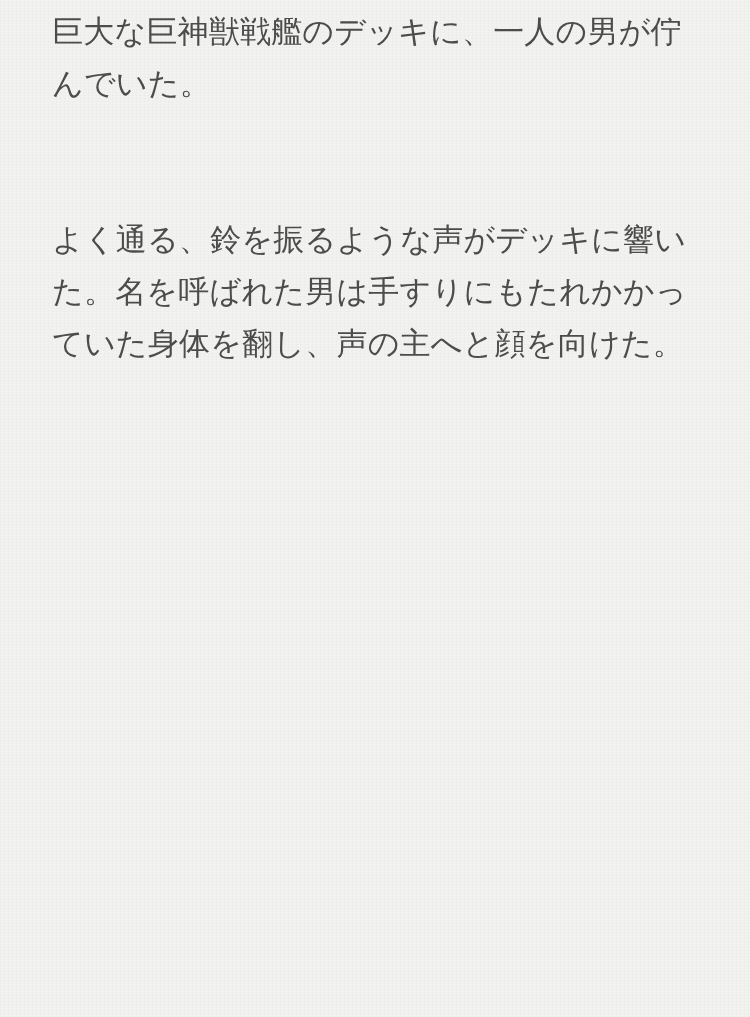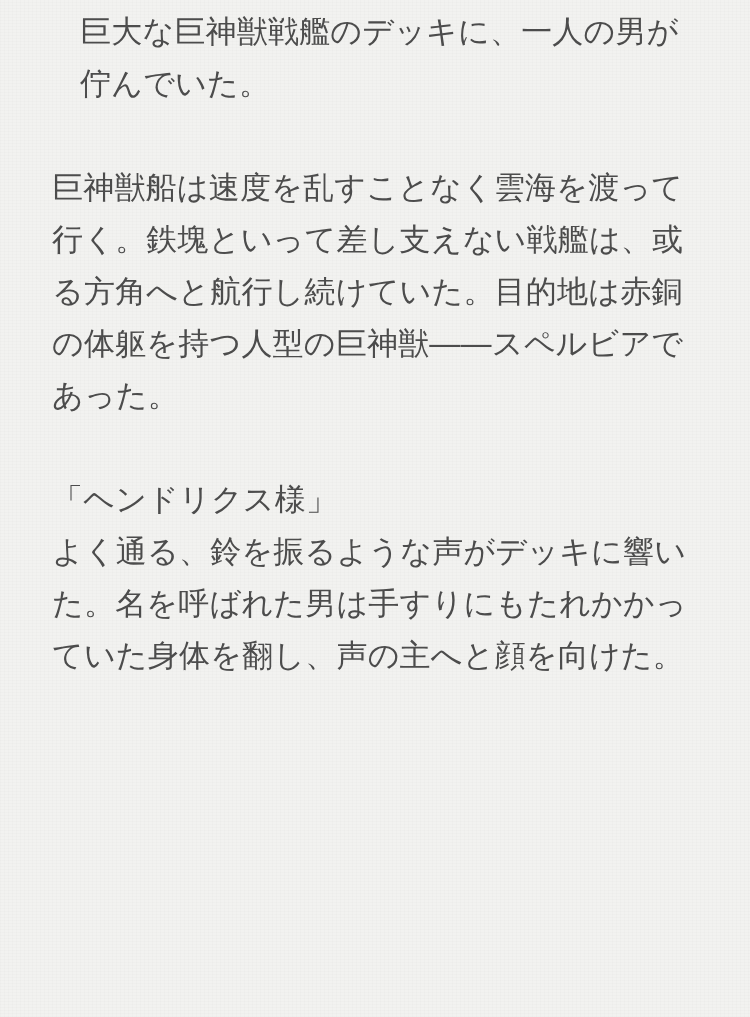--- a/index.html
+++ b/index.html
@@ -35,36 +35,33 @@
   }
   .para {
     margin: 0;
     white-space: pre-wrap;
   }
   .spacer {
     height: 52px;
   }
   .first-para {
     padding-top: 6px;
-    margin-left: 28px;
   }
 </style>
 </head>
 <body>
 
 <div class="page">
   <div class="body-text">
 
     <p class="para first-para">巨大な巨神獣戦艦のデッキに、一人の男が佇んでいた。</p>
 
     <div class="spacer"></div>
 
 
-    <p class="para">巨神獣船は速度を乱すことなく雲海を渡って行く。鉄塊といって差し支えない戦艦は、或る方角へと航行し続けていた。目的地は赤銅の体躯を持つ人型の巨神獣——スペルビアであった。</p>
 
     <div class="spacer"></div>
 
-    <p class="para">「ヘンドリクス様」</p>
 
     <p class="para">よく通る、鈴を振るような声がデッキに響いた。名を呼ばれた男は手すりにもたれかかっていた身体を翻し、声の主へと顔を向けた。</p>
 
   </div>
 </div>
 
 </body></html>

